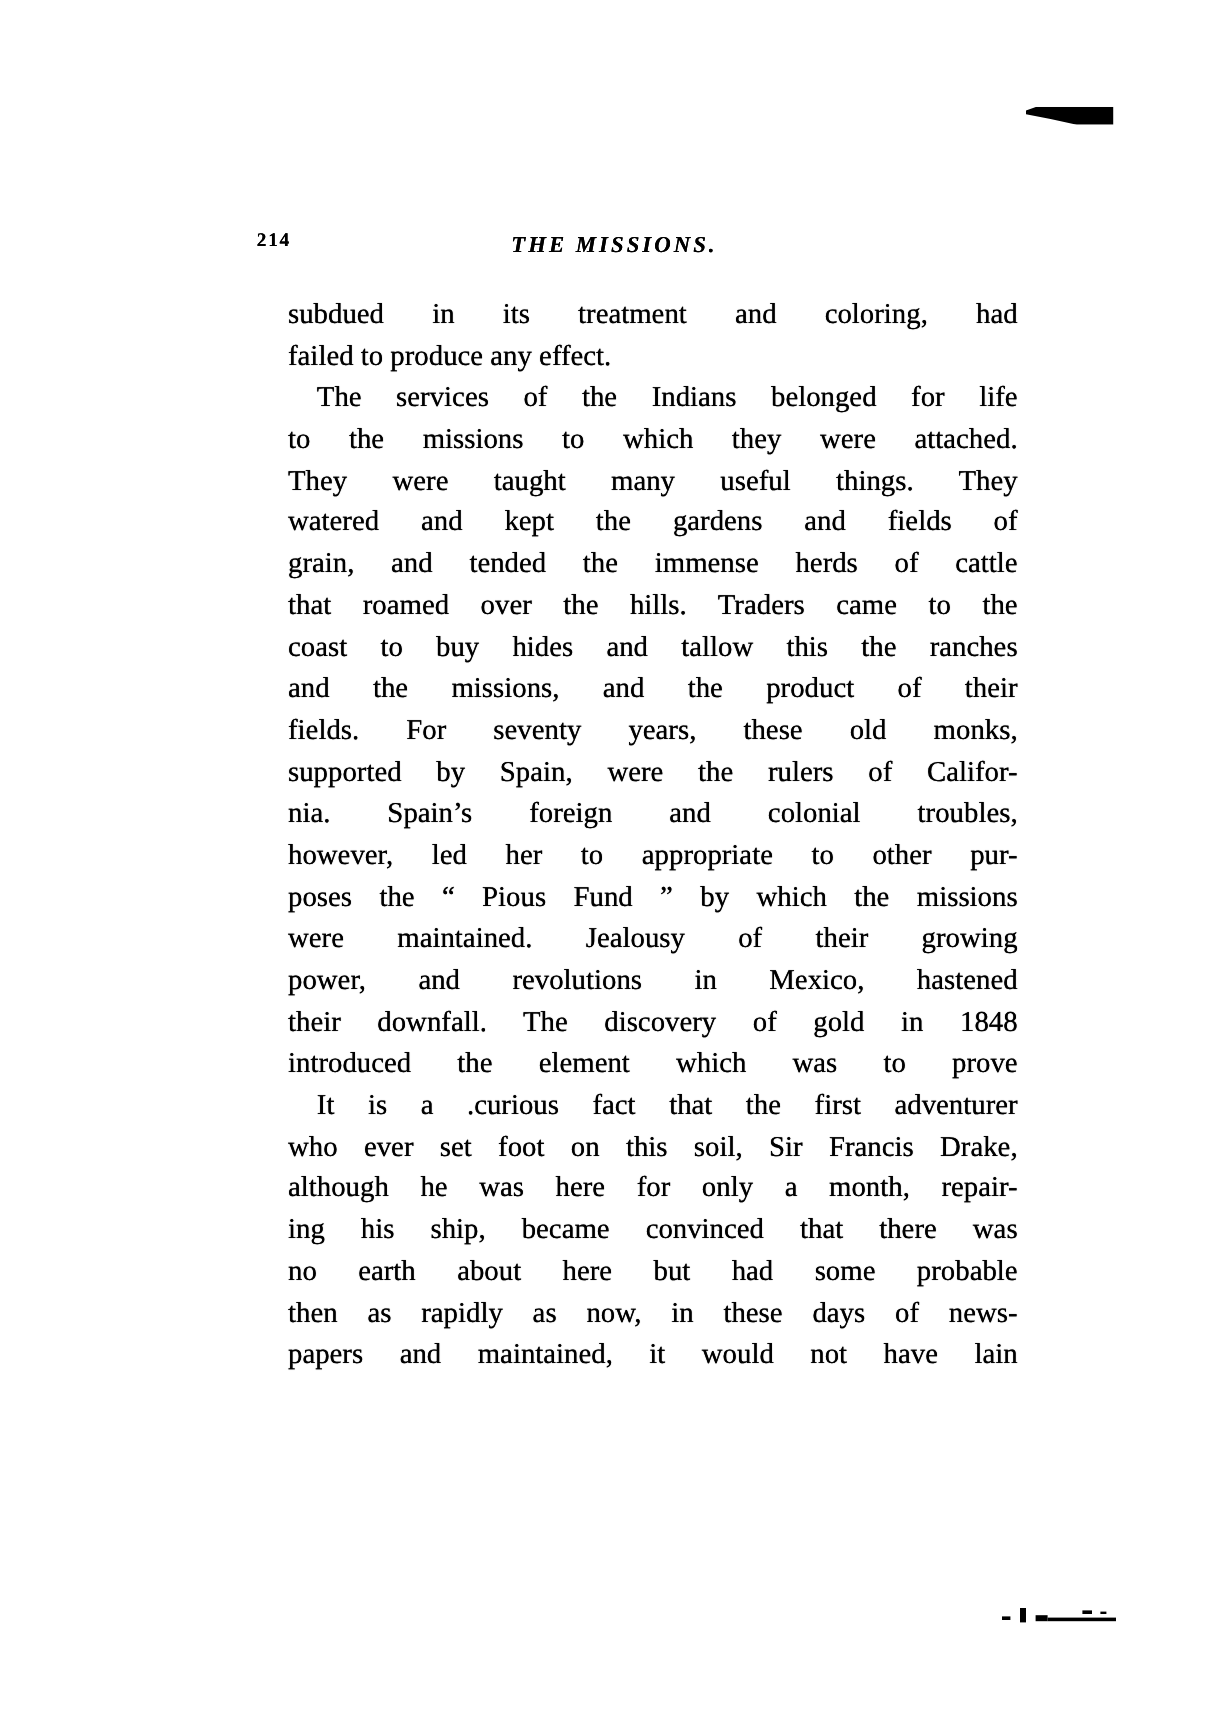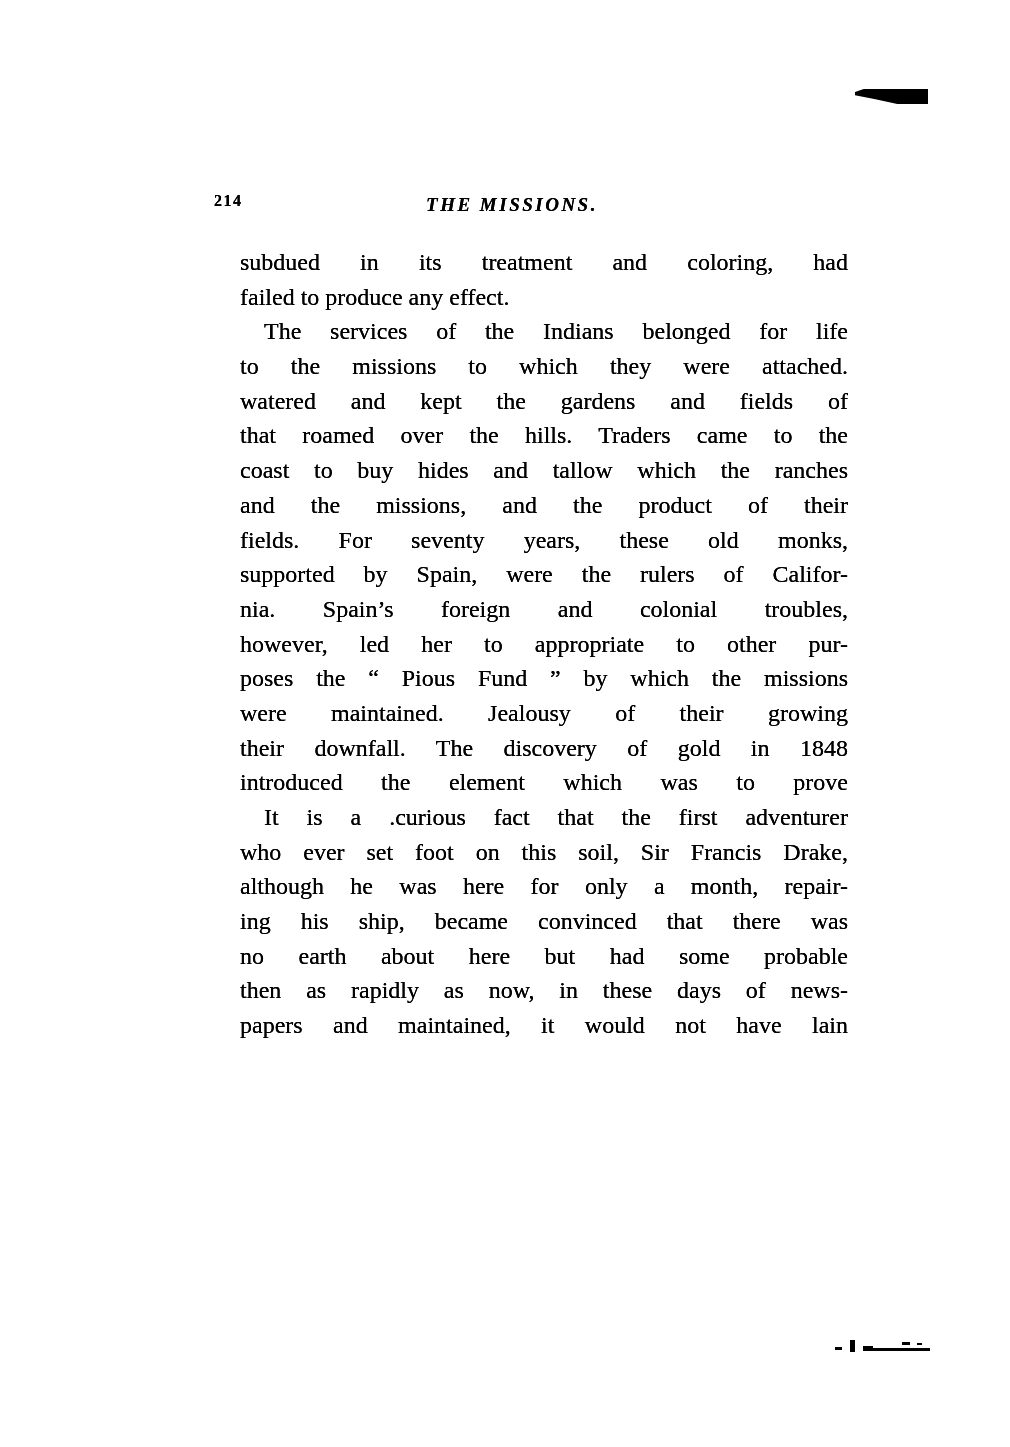--- a/index.html
+++ b/index.html
@@ -80,30 +80,33 @@
   <header class="running-header">
     <span class="page-number">214</span>
     <span class="running-head">THE MISSIONS.</span>
   </header>
 
   <main class="text-column">
     <div class="line">subdued in its treatment and coloring, had</div>
     <div class="line para-end">failed to produce any effect.</div>
     <div class="line indent">The services of the Indians belonged for life</div>
     <div class="line">to the missions to which they were attached.</div>
+    <div class="line">They were taught many useful things. They</div>
     <div class="line">watered and kept the gardens and fields of</div>
+    <div class="line">grain, and tended the immense herds of cattle</div>
     <div class="line">that roamed over the hills. Traders came to the</div>
-    <div class="line">coast to buy hides and tallow which the ranches</div>
+    <div class="line">coast to buy hides and tallow this the ranches</div>
     <div class="line">and the missions, and the product of their</div>
     <div class="line">fields. For seventy years, these old monks,</div>
     <div class="line">supported by Spain, were the rulers of Califor-</div>
     <div class="line">nia. Spain’s foreign and colonial troubles,</div>
     <div class="line">however, led her to appropriate to other pur-</div>
     <div class="line">poses the “ Pious Fund ” by which the missions</div>
     <div class="line">were maintained. Jealousy of their growing</div>
+    <div class="line">power, and revolutions in Mexico, hastened</div>
     <div class="line">their downfall. The discovery of gold in 1848</div>
     <div class="line">introduced the element which was to prove</div>
     <div class="line indent">It is a .curious fact that the first adventurer</div>
     <div class="line">who ever set foot on this soil, Sir Francis Drake,</div>
     <div class="line">although he was here for only a month, repair-</div>
     <div class="line">ing his ship, became convinced that there was</div>
     <div class="line">no earth about here but had some probable</div>
     <div class="line">then as rapidly as now, in these days of news-</div>
     <div class="line">papers and maintained, it would not have lain</div>
   </main>

